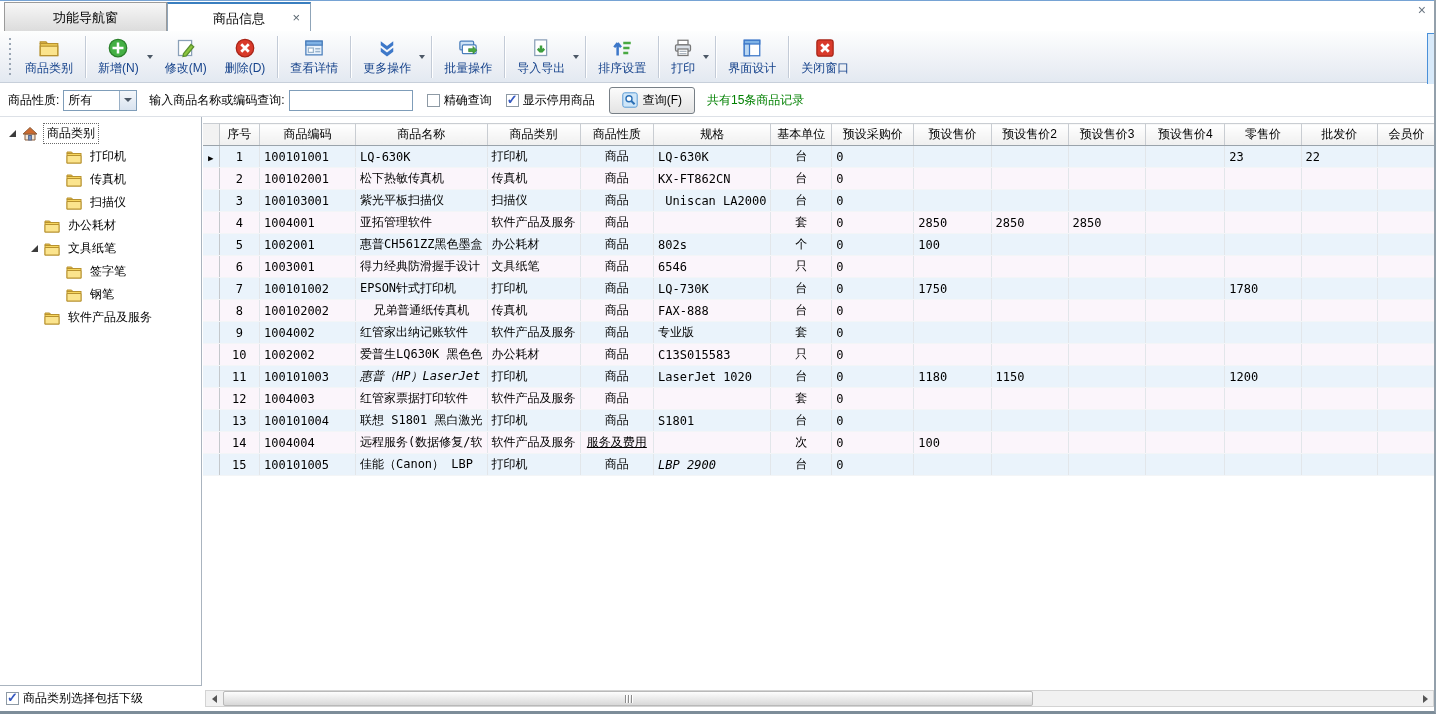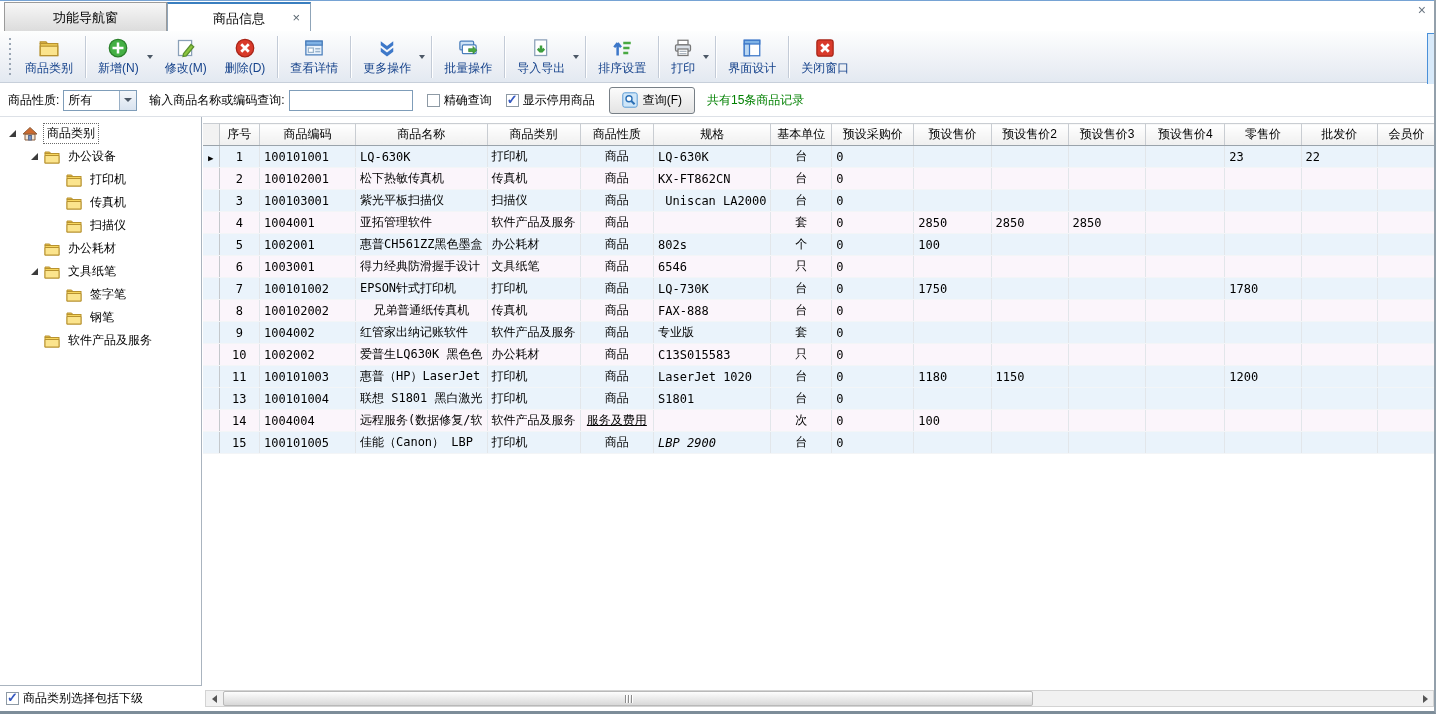--- a/index.html
+++ b/index.html
@@ -283,31 +283,20 @@
   <div class="tnode" style="padding-left: 8px;">
         <span class="texp open"></span>
         <span class="tico">
           <svg viewBox="0 0 16 16">
             <path d="M3 8 h10 v6 H3z" fill="#f0e6d8" stroke="#8b5e3c"></path>
             <path d="M8 1.5 L15 8 H1z" fill="#cd6a2e" stroke="#8b5e3c"></path>
             <rect x="6.6" y="9.5" width="2.8" height="4.5" fill="#7a97c9" stroke="#55688c"></rect>
           </svg>
         </span>
         <span class="tname sel">商品类别</span>
-      </div>
-      <div class="tnode" style="padding-left: 30px;">
-        <span class="texp open"></span>
-        <span class="tico">
-          <svg viewBox="0 0 16 16">
-            <path d="M1 4.5 V3 h4.6 l1.2 1.5z" fill="#e8c14e" stroke="#b8922f"></path>
-            <rect x="1" y="4.5" width="14" height="9.5" fill="#f7d65e" stroke="#b8922f"></rect>
-            <path d="M1 6.5 h14 v7.5 H1z" fill="#fbe48d" stroke="#b8922f"></path>
-          </svg>
-        </span>
-        <span class="tname">办公设备</span>
       </div>
       <div class="tnode" style="padding-left: 52px;">
         <span class="texp"></span>
         <span class="tico">
           <svg viewBox="0 0 16 16">
             <path d="M1 4.5 V3 h4.6 l1.2 1.5z" fill="#e8c14e" stroke="#b8922f"></path>
             <rect x="1" y="4.5" width="14" height="9.5" fill="#f7d65e" stroke="#b8922f"></rect>
             <path d="M1 6.5 h14 v7.5 H1z" fill="#fbe48d" stroke="#b8922f"></path>
           </svg>
         </span>
@@ -615,31 +604,49 @@
             <td style="text-align: left;"></td>
             <td style="text-align: left;"></td>
             <td style="text-align: left;"></td>
             <td style="text-align: left;"></td>
             <td style="text-align: left;"></td>
           </tr>
           <tr class="r0">
             <td class="ind"></td>
             <td style="text-align: center;">11</td>
             <td style="text-align: left;">100101003</td>
-            <td style="text-align: left;">惠普（HP）LaserJet</td>
+            <td style="text-align: left; font-style: italic;">惠普（HP）LaserJet</td>
             <td style="text-align: left;">打印机</td>
             <td style="text-align: center;">商品</td>
             <td style="text-align: left;">LaserJet 1020</td>
             <td style="text-align: center;">台</td>
             <td style="text-align: left;">0</td>
             <td style="text-align: left;">1180</td>
             <td style="text-align: left;">1150</td>
             <td style="text-align: left;"></td>
             <td style="text-align: left;"></td>
             <td style="text-align: left;">1200</td>
+            <td style="text-align: left;"></td>
+            <td style="text-align: left;"></td>
+          </tr>
+          <tr class="r1">
+            <td class="ind"></td>
+            <td style="text-align: center;">12</td>
+            <td style="text-align: left;">1004003</td>
+            <td style="text-align: left;">红管家票据打印软件</td>
+            <td style="text-align: left;">软件产品及服务</td>
+            <td style="text-align: center;">商品</td>
+            <td style="text-align: left;"></td>
+            <td style="text-align: center;">套</td>
+            <td style="text-align: left;">0</td>
+            <td style="text-align: left;"></td>
+            <td style="text-align: left;"></td>
+            <td style="text-align: left;"></td>
+            <td style="text-align: left;"></td>
+            <td style="text-align: left;"></td>
             <td style="text-align: left;"></td>
             <td style="text-align: left;"></td>
           </tr>
           <tr class="r0">
             <td class="ind"></td>
             <td style="text-align: center;">13</td>
             <td style="text-align: left;">100101004</td>
             <td style="text-align: left;">联想 S1801 黑白激光</td>
             <td style="text-align: left;">打印机</td>
             <td style="text-align: center;">商品</td>

